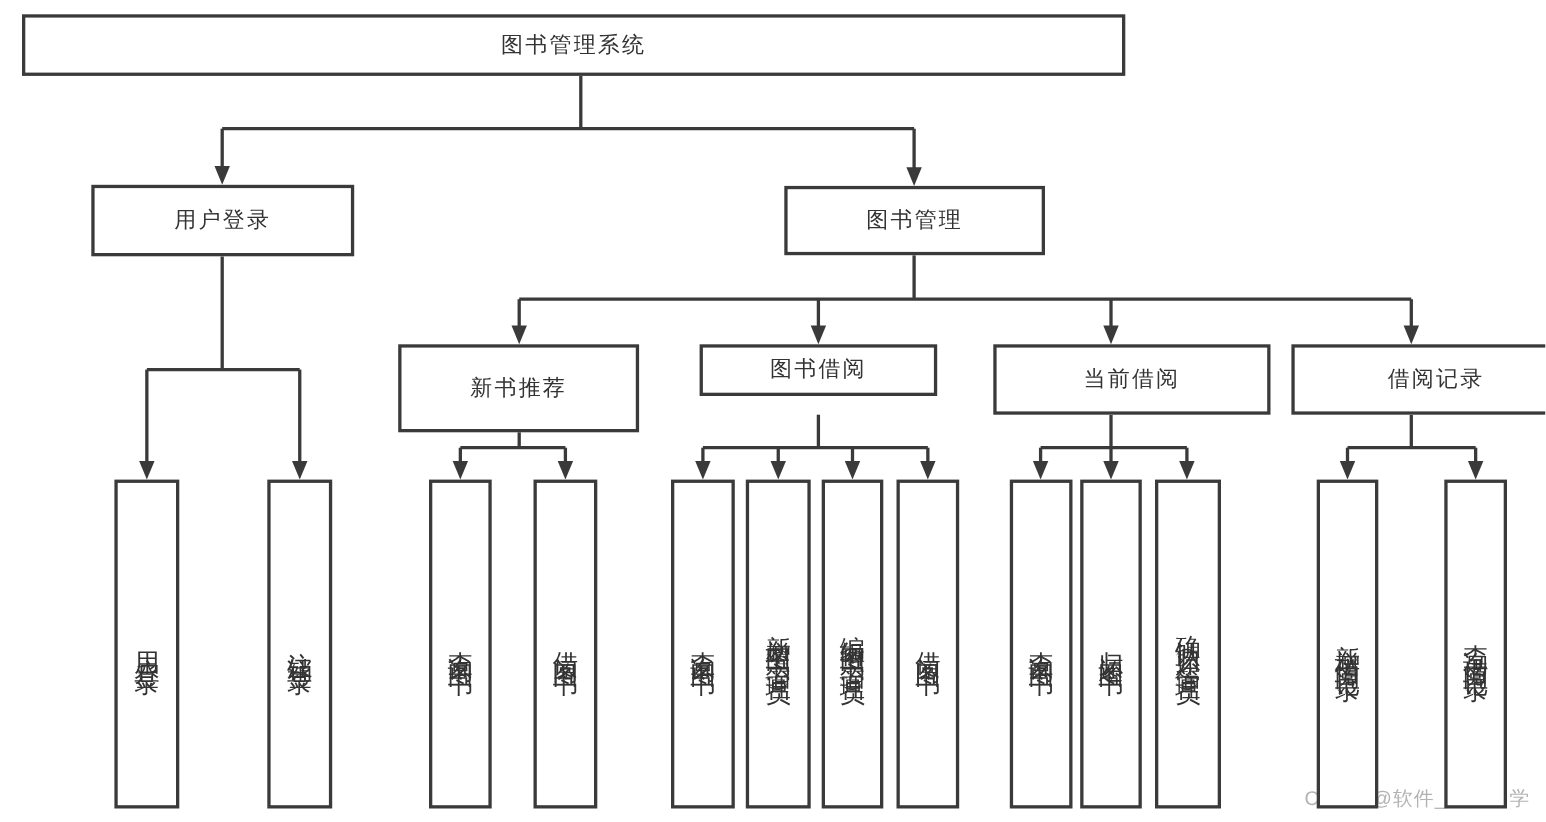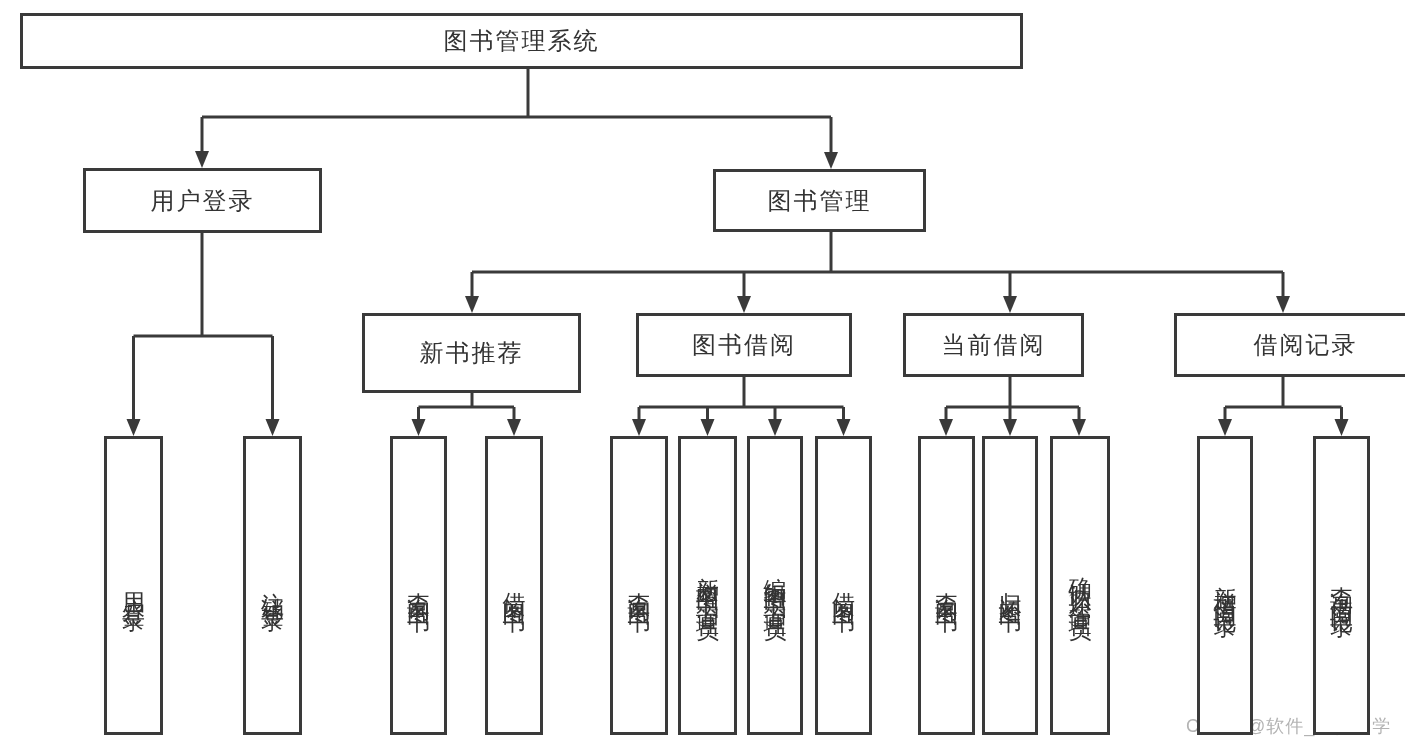--- a/index.html
+++ b/index.html
@@ -19,21 +19,21 @@
   }
   .node {
     position: absolute;
     box-sizing: border-box;
     background: #ffffff;
     border: 3px solid #3a3a3a;
     display: flex;
     align-items: center;
     justify-content: center;
     color: #333333;
-    font-size: 24px;
+    font-size: 20px;
     letter-spacing: 2px;
     text-align: center;
     line-height: 1.15;
   }
   .node.vert {
     writing-mode: vertical-rl;
     text-orientation: mixed;
     font-size: 23px;
     letter-spacing: 6px;
     line-height: 1;
@@ -106,30 +106,30 @@
       <polygon points="1218,419 1232,419 1225,436" fill="#3a3a3a"></polygon>
       <polygon points="1334.5,419 1348.5,419 1341.5,436" fill="#3a3a3a"></polygon>
     </svg>
   <div class="watermark" style="color: rgb(179, 179, 179);">CSDN @软件_小贺同学</div>
 <div class="node" style="left: 20px; top: 13px; width: 1003px; height: 56px; border-color: rgb(58, 58, 58); background: rgb(255, 255, 255); color: rgb(51, 51, 51);">
       <span>图书管理系统</span>
     </div>
     <div class="node" style="left: 83px; top: 168px; width: 239px; height: 65px; border-color: rgb(58, 58, 58); background: rgb(255, 255, 255); color: rgb(51, 51, 51);">
       <span>用户登录</span>
     </div>
-    <div class="node" style="left: 713px; top: 169px; width: 213px; height: 63px; border-color: rgb(58, 58, 58); background: rgb(255, 255, 255); color: rgb(51, 51, 51);">
+    <div class="node" style="left: 713px; top: 169px; width: 237px; height: 63px; border-color: rgb(58, 58, 58); background: rgb(255, 255, 255); color: rgb(51, 51, 51);">
       <span>图书管理</span>
     </div>
     <div class="node" style="left: 362px; top: 313px; width: 219px; height: 80px; border-color: rgb(58, 58, 58); background: rgb(255, 255, 255); color: rgb(51, 51, 51);">
       <span>新书推荐</span>
     </div>
-    <div class="node" style="left: 636px; top: 313px; width: 216px; height: 64px; border-color: rgb(58, 58, 58); background: rgb(255, 255, 255); color: rgb(51, 51, 51);">
+    <div class="node" style="left: 636px; top: 313px; width: 216px; height: 47px; border-color: rgb(58, 58, 58); background: rgb(255, 255, 255); color: rgb(51, 51, 51);">
       <span>图书借阅</span>
     </div>
-    <div class="node" style="left: 903px; top: 313px; width: 181px; height: 64px; border-color: rgb(58, 58, 58); background: rgb(255, 255, 255); color: rgb(51, 51, 51);">
+    <div class="node" style="left: 903px; top: 313px; width: 252px; height: 64px; border-color: rgb(58, 58, 58); background: rgb(255, 255, 255); color: rgb(51, 51, 51);">
       <span>当前借阅</span>
     </div>
     <div class="node" style="left: 1174px; top: 313px; width: 263px; height: 64px; border-color: rgb(58, 58, 58); background: rgb(255, 255, 255); color: rgb(51, 51, 51);">
       <span>借阅记录</span>
     </div>
     <div class="node vert" style="left: 104px; top: 436px; width: 59px; height: 299px; border-color: rgb(58, 58, 58); background: rgb(255, 255, 255); color: rgb(51, 51, 51);">
       <span>用户登录</span>
     </div>
     <div class="node vert" style="left: 243px; top: 436px; width: 59px; height: 299px; border-color: rgb(58, 58, 58); background: rgb(255, 255, 255); color: rgb(51, 51, 51);">
       <span>注销登录</span>

